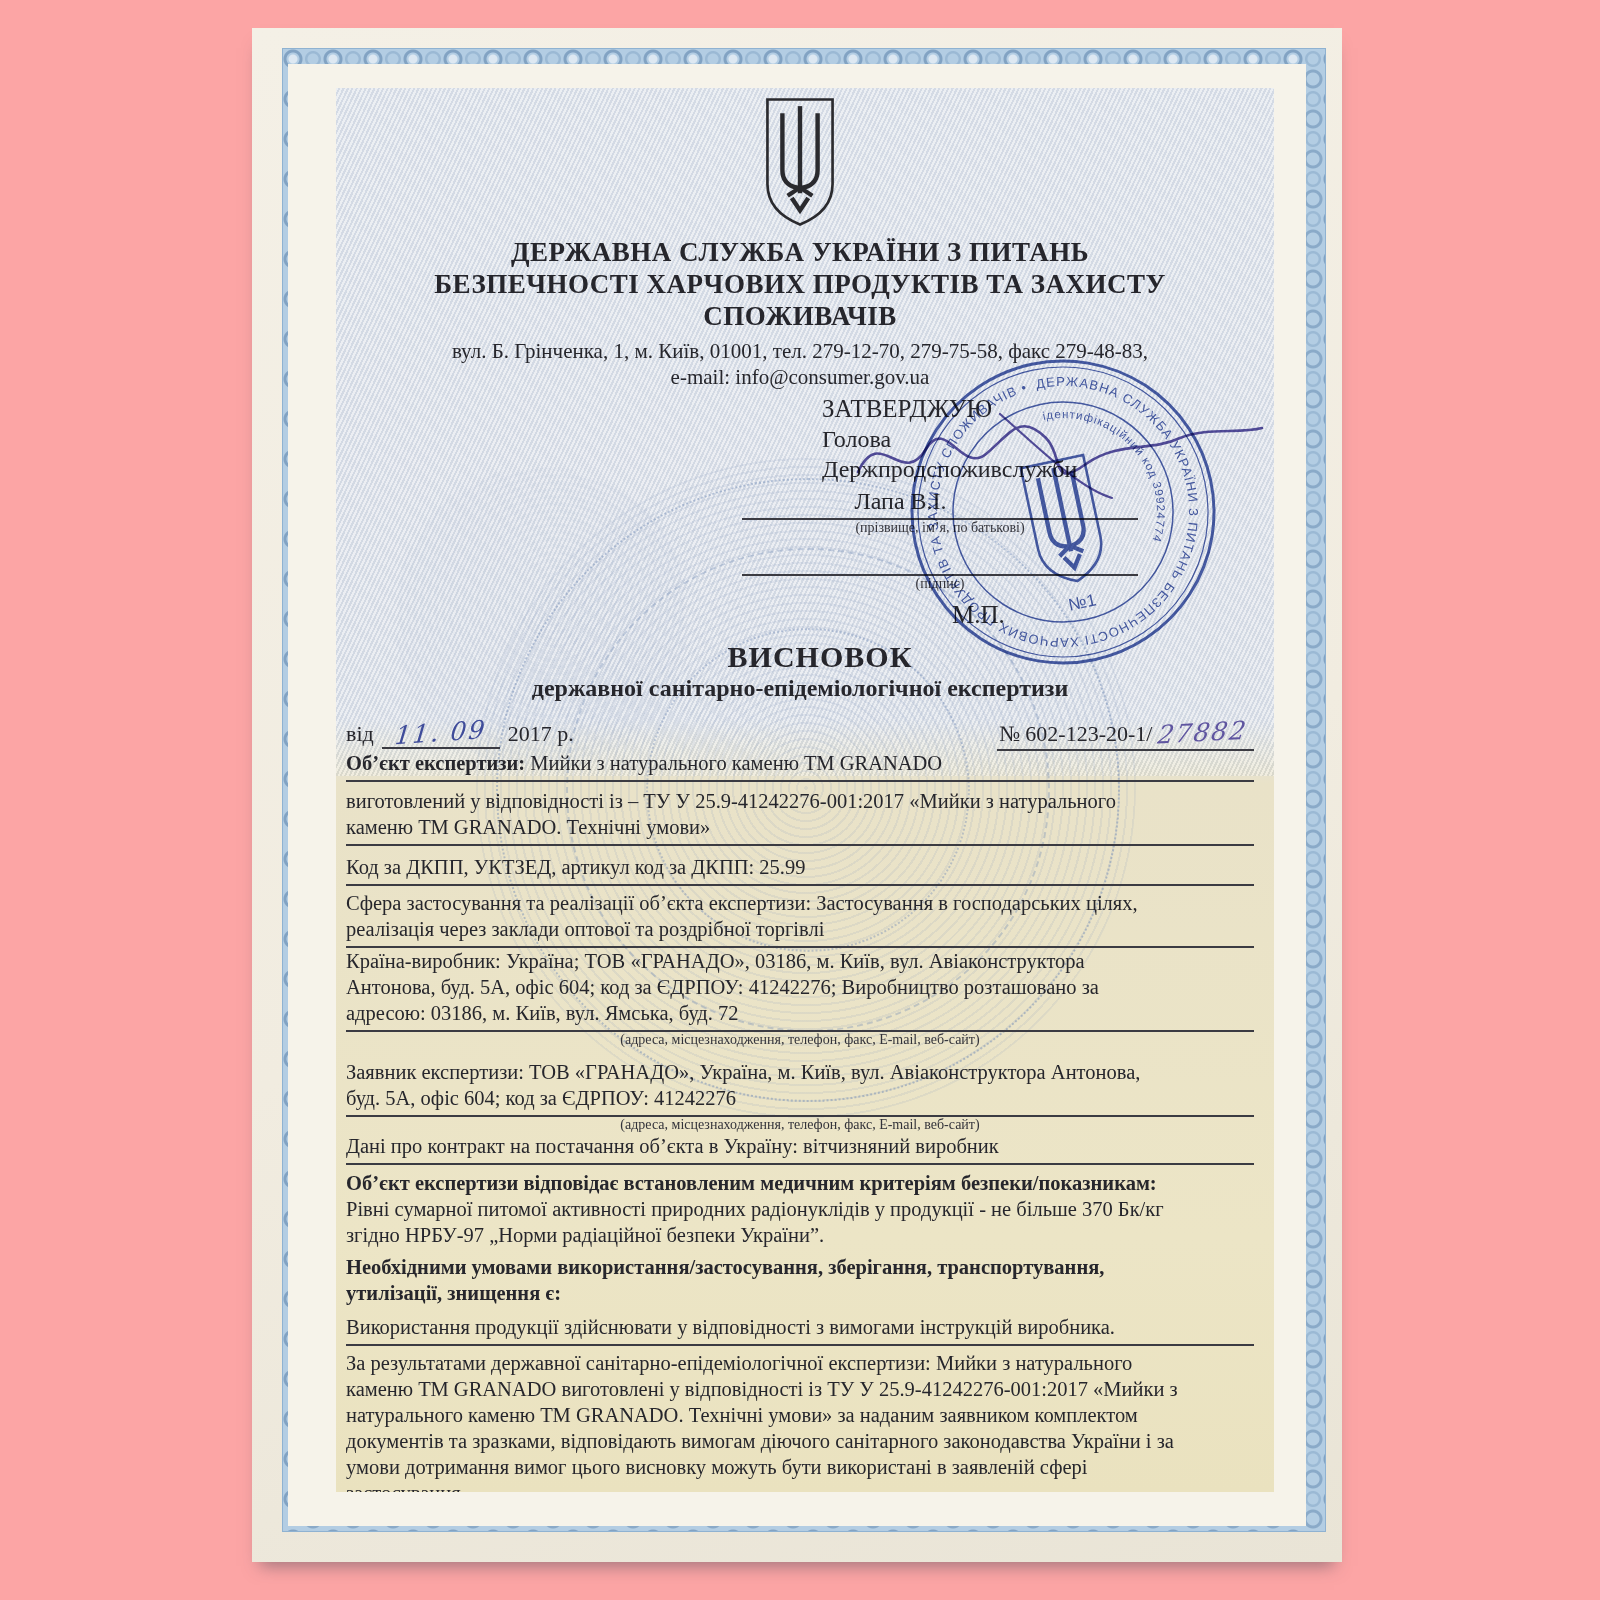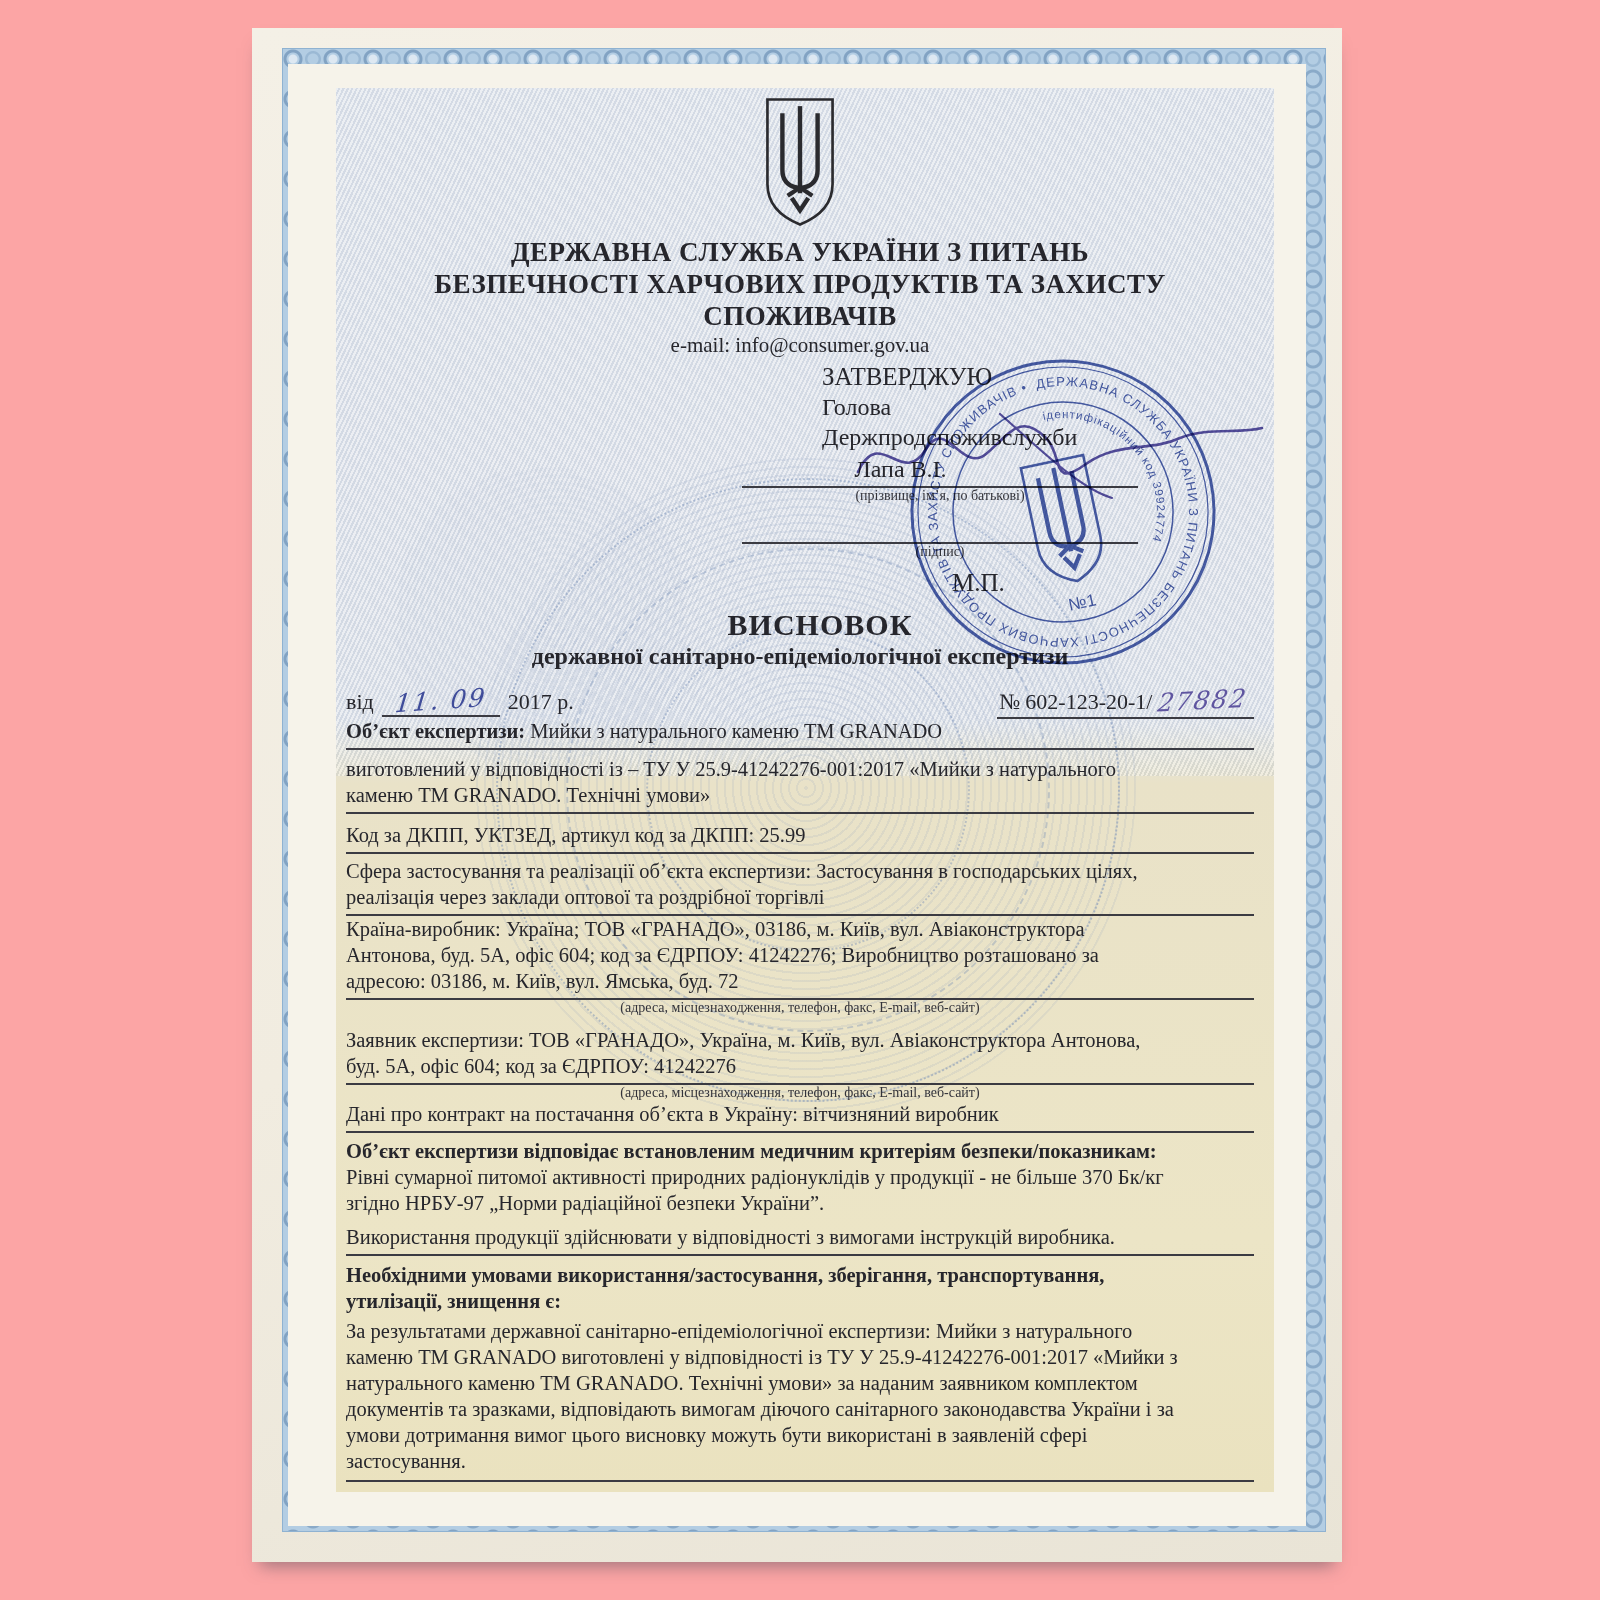--- a/index.html
+++ b/index.html
@@ -109,20 +109,21 @@
             <path d="M45 14 V108"></path>
             <path d="M25 22 V84 C25 96 32 102 41 104"></path>
             <path d="M65 22 V84 C65 96 58 102 49 104"></path>
             <path d="M33 112 L45 104 L57 112"></path>
             <path d="M37 118 L45 130 L53 118"></path>
           </g>
         </svg>
 
         <div class="org">ДЕРЖАВНА СЛУЖБА УКРАЇНИ З ПИТАНЬ</div>
         <div class="org">БЕЗПЕЧНОСТІ ХАРЧОВИХ ПРОДУКТІВ ТА ЗАХИСТУ СПОЖИВАЧІВ</div>
+        <div class="addr">вул. Б. Грінченка, 1, м. Київ, 01001, тел. 279-12-70, 279-75-58, факс 279-48-83,</div>
         <div class="addr2">e-mail: info@consumer.gov.ua</div>
 
         <div class="approve">
           <div class="app-label">ЗАТВЕРДЖУЮ</div>
           <div class="app-pos">Голова Держпродспоживслужби</div>
           <div class="name-line">
             <span>Лапа В.І.</span>
           </div>
           <div class="cap">(прізвище, ім’я, по батькові)</div>
           <div class="blank-line"></div>
@@ -163,24 +164,24 @@
         <div class="t pre uline f-applicant">Заявник експертизи:  ТОВ «ГРАНАДО», Україна, м. Київ, вул.  Авіаконструктора Антонова,
 буд. 5А, офіс 604; код за ЄДРПОУ: 41242276</div>
         <div class="small-cap">(адреса, місцезнаходження, телефон, факс, E-mail, веб-сайт)</div>
 
         <div class="t uline f-contract">Дані про контракт на постачання об’єкта в Україну: вітчизняний виробник</div>
 
         <div class="t crit-head">Об’єкт експертизи відповідає встановленим медичним критеріям безпеки/показникам:</div>
         <div class="t pre crit-body">Рівні сумарної питомої активності природних радіонуклідів у продукції - не більше 370 Бк/кг
 згідно НРБУ-97 „Норми радіаційної безпеки України”.</div>
 
-        <div class="t uline f-usage">Використання продукції здійснювати у відповідності з вимогами інструкцій виробника.</div>
-
         <div class="t pre cond-head">Необхідними умовами використання/застосування, зберігання, транспортування,
 утилізації, знищення є:</div>
+
+        <div class="t uline f-usage">Використання продукції здійснювати у відповідності з вимогами інструкцій виробника.</div>
 
         <div class="t pre uline f-conclusion">За результатами державної санітарно-епідеміологічної експертизи:  Мийки з натурального
 каменю ТМ GRANADO виготовлені у відповідності із  ТУ У 25.9-41242276-001:2017 «Мийки з
 натурального каменю ТМ GRANADO. Технічні умови»  за наданим заявником комплектом
 документів та зразками, відповідають вимогам діючого санітарного законодавства України і за
 умови дотримання вимог цього висновку можуть бути використані в заявленій сфері
 застосування.</div>
       </div>
 
       <svg class="stamp" width="320" height="320" viewBox="0 0 320 320">

